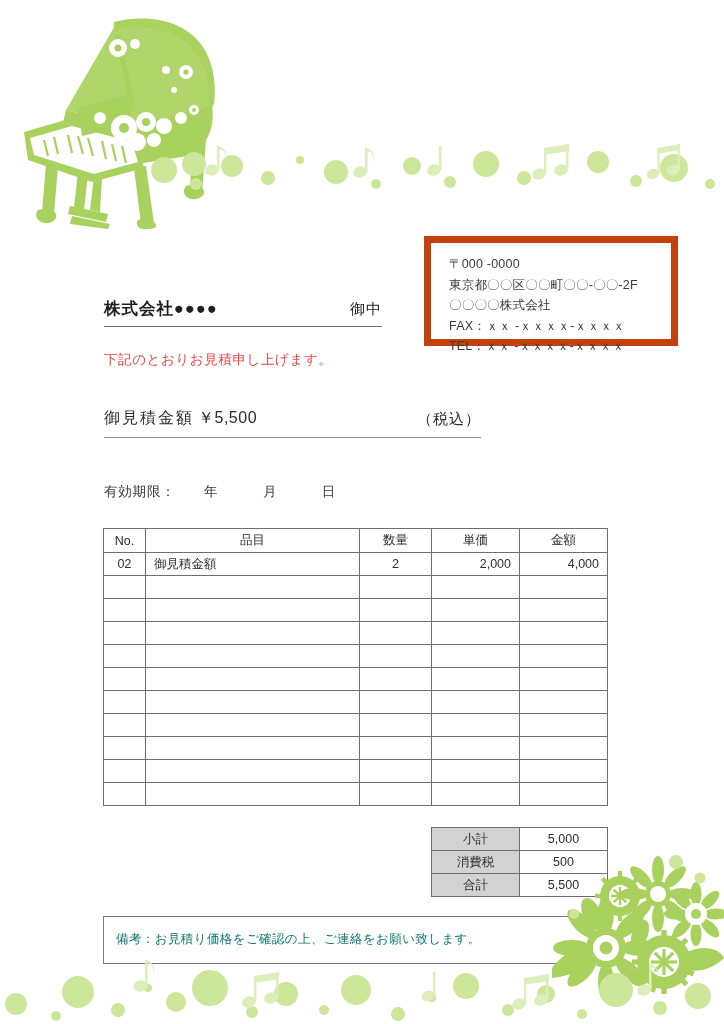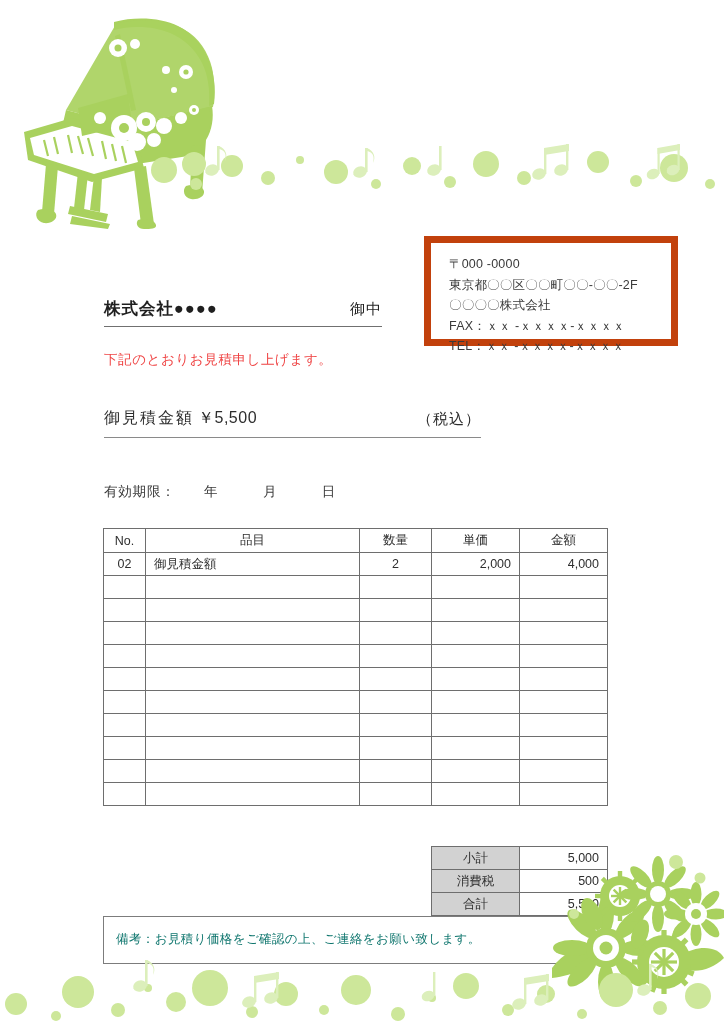--- a/index.html
+++ b/index.html
@@ -199,42 +199,42 @@
   #items-table td.cell-no    { text-align: center; }
   #items-table td.cell-item  { text-align: left; }
   #items-table td.cell-qty   { text-align: center; }
   #items-table td.cell-price { text-align: right; }
   #items-table td.cell-amt   { text-align: right; }
 
   
   #totals-table {
     position: absolute;
     left: 431px;
-    top: 846px;
+    top: 827px;
     width: 176px;
     border-collapse: collapse;
     table-layout: fixed;
     font-size: 12.5px;
     color: #2e2e2e;
   }
   #totals-table col.t-label { width: 88px; }
   #totals-table col.t-value { width: 88px; }
   #totals-table td {
     border: 1px solid #6e6e6e;
     height: 23px;
     padding: 0 8px;
     box-sizing: border-box;
   }
   #totals-table td.t-label {
     background: #d2d2d2;
     text-align: center;
   }
   #totals-table td.t-value {
     background: #ffffff;
-    text-align: right;
+    text-align: center;
   }
 
   
   #remarks-box {
     position: absolute;
     left: 103px;
     top: 916px;
     width: 504px;
     height: 48px;
     border: 1px solid #7c7c7c;

